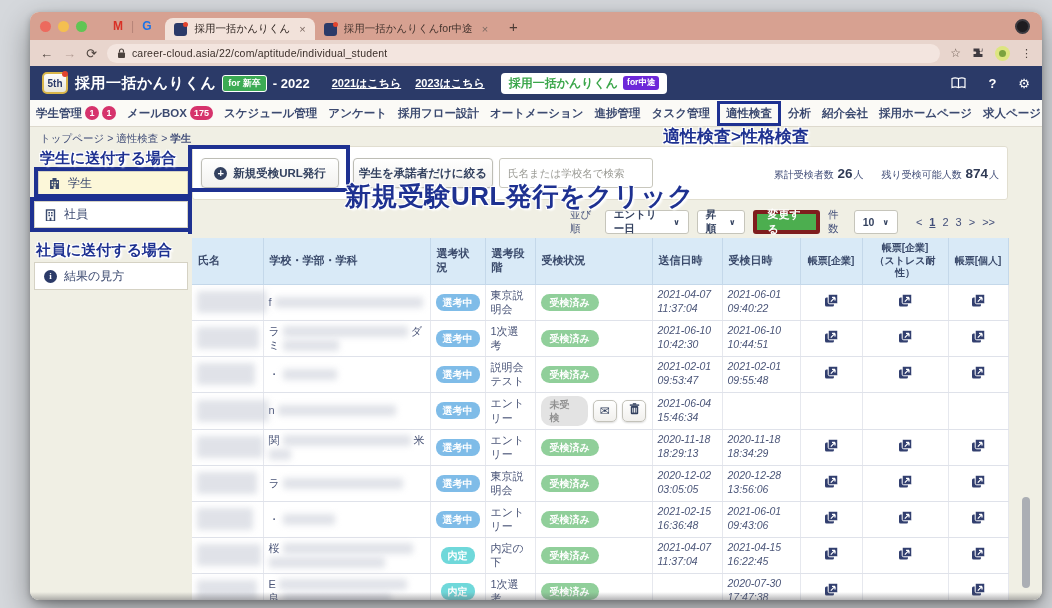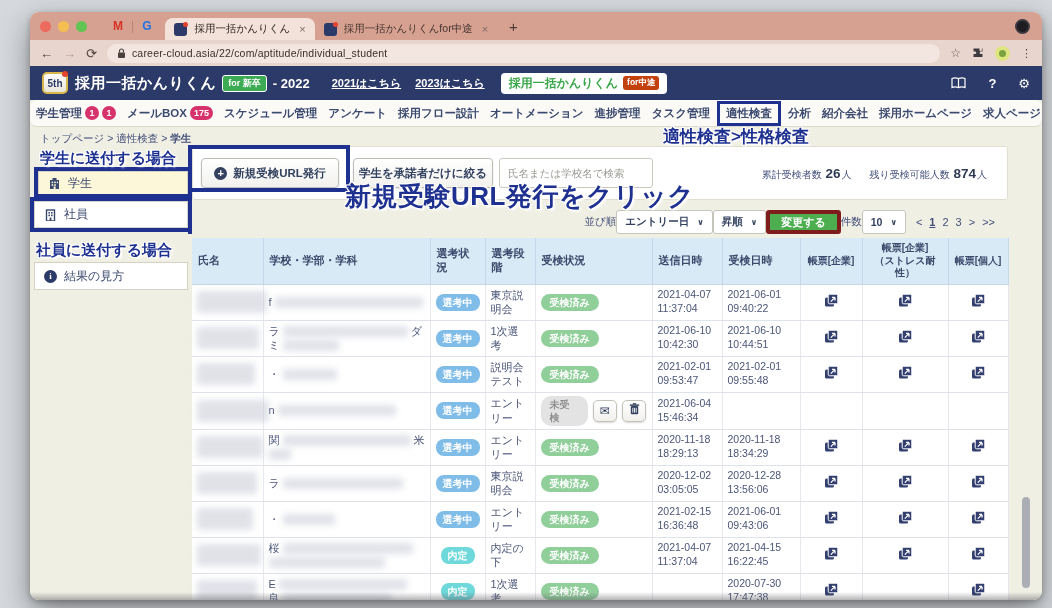--- a/index.html
+++ b/index.html
@@ -45,27 +45,27 @@
   .anniv { width:26px; height:22px; background:linear-gradient(#fdfdfd,#e8e6da); color:#2b3a68; border:2px solid #d9b64a;
            border-radius:5px; font-size:10px; font-weight:bold; display:flex; align-items:center; justify-content:center; position:relative; margin-right:7px; }
   .anniv::after { content:""; position:absolute; right:-2px; top:-3px; width:6px; height:6px; background:#e2442d; border-radius:50%; }
   .logo-main { font-size:15px; font-weight:bold; letter-spacing:.5px; }
   .logo-edition { background:#3cab54; color:#fff; font-size:9px; font-weight:bold; border:1px solid #fff; border-radius:3px; padding:1px 5px; margin:0 6px; }
   .logo-year { font-size:13px; font-weight:bold; }
   .hlinks { display:flex; gap:14px; margin-left:22px; }
   .hlink { color:#fff; font-size:11px; font-weight:bold; text-decoration:underline; }
   .altlogo { background:#fff; border-radius:4px; padding:2px 8px; display:flex; align-items:center; gap:5px; margin-left:16px; }
   .altlogo .t { color:#3aa64a; font-weight:bold; font-size:12px; }
-  .altlogo .b { background:#c2410c; color:#fff; font-size:8.5px; font-weight:bold; border-radius:3px; padding:1px 4px; }
+  .altlogo .b { background:#6d28d9; color:#fff; font-size:8.5px; font-weight:bold; border-radius:3px; padding:1px 4px; }
   .hd-right { margin-left:auto; display:flex; align-items:center; gap:22px; }
   .account { font-size:11.5px; display:flex; gap:14px; }
   .hicon { color:#fff; font-size:13px; line-height:1; }
 
   .app-nav { position:absolute; left:0; top:34px; width:100%; height:27px; background:#fbfaf6;
-             border-bottom:1px solid #ddd9cd; display:flex; align-items:center; padding:0 6px; gap:11px;border-radius:7px; }
+             border-bottom:1px solid #ddd9cd; display:flex; align-items:center; padding:0 6px; gap:11px; }
   .nav-item { font-size:11.5px; font-weight:bold; color:#3c4a70; white-space:nowrap; display:flex; align-items:center; gap:3px; }
   .nav-item.boxed { border:3px solid #1e3191; padding:2px 6px; margin:-2px -4px; }
   .nav-badge { background:#d6336c; color:#fff; font-size:9px; font-weight:bold; min-width:14px; height:14px; border-radius:8px;
                display:inline-flex; align-items:center; justify-content:center; padding:0 4px; }
 
   .breadcrumb { position:absolute; left:10px; top:66px; font-size:10.5px; color:#44507a; }
   .breadcrumb b { font-weight:bold; }
 
   
   .side-item { position:absolute; background:#fff; border:1px solid #d5d2c4; display:flex; align-items:center; gap:7px;
@@ -81,26 +81,26 @@
   .btn { position:absolute; top:11px; height:30px; background:linear-gradient(#ffffff,#f2f1ee); border:1px solid #bdbdb5; border-radius:4px;
          box-shadow:0 1px 2px rgba(0,0,0,.12); font-size:11.5px; font-weight:bold; color:#33415f;
          display:flex; align-items:center; justify-content:center; gap:6px; cursor:pointer; }
   .btn-newurl { left:8px; width:138px; }
   .btn-filter { left:160px; width:140px; }
   .plus-circle { width:13px; height:13px; border-radius:50%; background:#33415f; color:#fff; font-size:11px; line-height:12px;
                  display:inline-flex; align-items:center; justify-content:center; }
   .search { position:absolute; left:306px; top:11px; width:154px; height:30px; border:1px solid #c8c7bd; border-radius:3px;
             font-size:10.5px; padding:0 8px; color:#333; background:#fff; font-family:inherit; }
   .search::placeholder { color:#9a9a94; }
-  .stats { position:absolute; right:20px; top:0; height:54px; display:flex; align-items:center; gap:18px; }
+  .stats { position:absolute; right:8px; top:0; height:54px; display:flex; align-items:center; gap:18px; }
   .stat { font-size:10px; color:#44507a; }
   .stat .num { font-size:13.5px; font-weight:bold; color:#2f3a55; margin:0 1px; }
 
   
-  .sortrow { position:absolute; left:540px; top:142px; width:425px; height:28px; display:flex; align-items:center; justify-content:flex-end; gap:0; }
+  .sortrow { position:absolute; left:540px; top:142px; width:425px; height:28px; display:flex; align-items:center; justify-content:flex-end; gap:8px; }
   .slabel { font-size:10.5px; color:#44507a; }
   .select { height:24px; background:#fff; border:1px solid #c6c5bb; border-radius:3px; font-size:10.5px; color:#33415f;
             display:flex; align-items:center; gap:8px; padding:0 8px; font-weight:bold; }
   .select .chev { font-size:8px; color:#33415f; }
   .applybtn { height:24px; background:#4cae4f; border:4px solid #7f1d1d; border-radius:3px; color:#fff; font-size:11px; font-weight:bold;
               padding:0 11px; display:flex; align-items:center; }
   .pager { display:flex; align-items:center; gap:7px; font-size:11px; color:#44507a; margin-left:10px; }
   .pager .cur { font-weight:bold; text-decoration:underline; }
 
   
@@ -118,21 +118,21 @@
   .frag { font-size:11px; color:#4a5578; flex:none; }
   .badge { display:inline-block; color:#fff; font-size:10px; font-weight:bold; border-radius:8px; padding:2px 7px; }
   .b-blue { background:#7fbce8; } .b-teal { background:#6fd8da; }
   .pill { display:inline-block; font-size:10px; font-weight:bold; border-radius:10px; padding:2px 9px; }
   .p-green { background:#90cf9a; color:#fff; } .p-gray { background:#e3e3e3; color:#909090; }
   .examcell { display:flex; align-items:center; gap:5px; }
   .ibtn { width:25px; height:22px; background:linear-gradient(#fff,#f1f0ed); border:1px solid #c3c2ba; border-radius:5px;
           box-shadow:0 1px 2px rgba(0,0,0,.15); display:inline-flex; align-items:center; justify-content:center;
           color:#33415f; font-size:12px; cursor:pointer; padding:0; }
   .rep { display:inline-flex; cursor:pointer; }
-  .date,.time { font-size:10.5px; white-space:nowrap; }
+  .date,.time { font-size:10.5px; white-space:nowrap;font-style:italic; }
 
   
   .annot { position:absolute; color:#1e3191; font-weight:bold; z-index:30; white-space:nowrap;
            text-shadow:-1px -1px 0 #fff,1px -1px 0 #fff,-1px 1px 0 #fff,1px 1px 0 #fff,2px 2px 2px rgba(255,255,255,.9); }
   .an-side-top { left:10px; top:83px; font-size:15px; }
   .an-side-bot { left:6px; top:175px; font-size:15px; }
   .an-nav { left:633px; top:59px; font-size:17px; }
   .an-button { left:315px; top:113px; font-size:26px; letter-spacing:.5px; }
   .abox { position:absolute; border:4px solid #1e3191; z-index:25; pointer-events:none; }
   .abox-student { left:4px; top:101px; width:158px; height:31px; }

